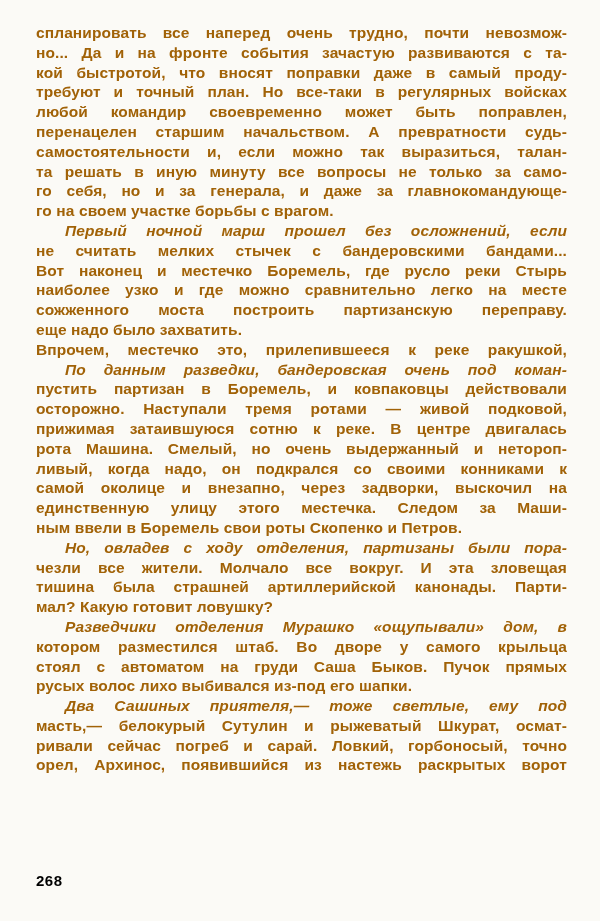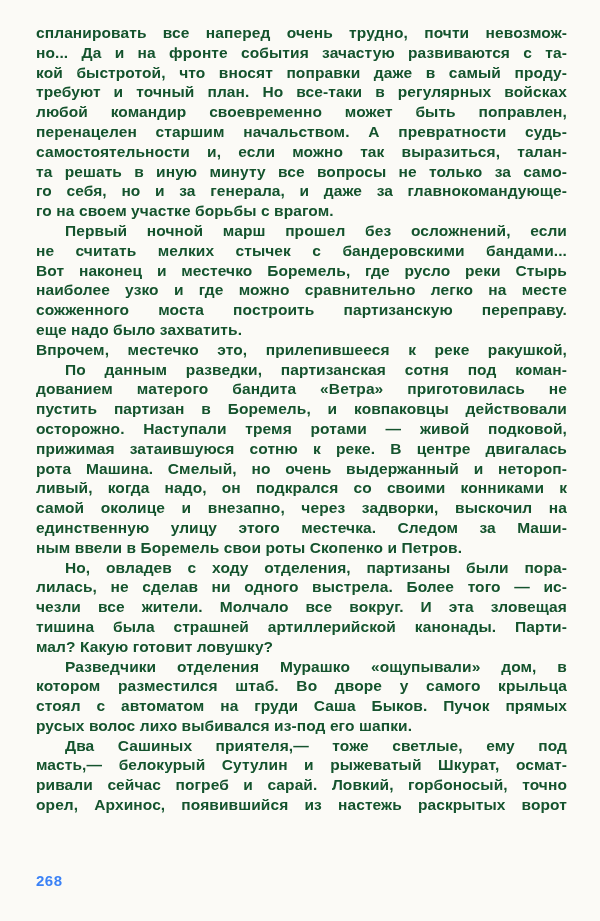--- a/index.html
+++ b/index.html
@@ -28,36 +28,37 @@
     padding: 0;
   }
   .line {
     font-size: 15.5px;
     line-height: 19.8px;
     font-weight: 700;
     letter-spacing: 0.1px;
     text-align: justify;
     text-align-last: justify;
     white-space: normal;
-    color: #14532d;
+    color: #a16207;
   }
   .line.para-last {
     text-align-last: left;
   }
   .line.para-first.indented {
     text-indent: 29px;
+    font-style: italic;
   }
   .page-number {
     position: absolute;
     left: 36px;
     top: 872px;
     font-size: 15px;
     font-weight: 700;
     letter-spacing: 0.5px;
-    color: #3b82f6;
+    color: #000000;
   }
 </style>
 </head>
 <body>
 
 <div class="book-page">
   <div class="text-block">
       <div class="paragraph">
         <div class="line para-first">спланировать все наперед очень трудно, почти невозмож-</div>
         <div class="line">но... Да и на фронте события зачастую развиваются с та-</div>
@@ -73,34 +74,32 @@
       <div class="paragraph">
         <div class="line para-first indented">Первый ночной марш прошел без осложнений, если</div>
         <div class="line indented">не считать мелких стычек с бандеровскими бандами...</div>
         <div class="line indented">Вот наконец и местечко Боремель, где русло реки Стырь</div>
         <div class="line indented">наиболее узко и где можно сравнительно легко на месте</div>
         <div class="line indented">сожженного моста построить партизанскую переправу.</div>
         <div class="line para-last indented">еще надо было захватить.</div>
         <div class="line indented">Впрочем, местечко это, прилепившееся к реке ракушкой,</div>
       </div>
       <div class="paragraph">
-        <div class="line para-first indented">По данным разведки, партизанская сотня под коман-</div>
-        <div class="line indented">дованием матерого бандита «Ветра» приготовилась не</div>
+        <div class="line para-first indented">По данным разведки, бандеровская очень под коман-</div>
         <div class="line indented">пустить партизан в Боремель, и ковпаковцы действовали</div>
         <div class="line indented">осторожно. Наступали тремя ротами — живой подковой,</div>
         <div class="line indented">прижимая затаившуюся сотню к реке. В центре двигалась</div>
         <div class="line indented">рота Машина. Смелый, но очень выдержанный и нетороп-</div>
         <div class="line indented">ливый, когда надо, он подкрался со своими конниками к</div>
         <div class="line indented">самой околице и внезапно, через задворки, выскочил на</div>
         <div class="line indented">единственную улицу этого местечка. Следом за Маши-</div>
         <div class="line para-last indented">ным ввели в Боремель свои роты Скопенко и Петров.</div>
       </div>
       <div class="paragraph">
         <div class="line para-first indented">Но, овладев с ходу отделения, партизаны были пора-</div>
-        <div class="line indented">лилась, не сделав ни одного выстрела. Более того — ис-</div>
         <div class="line indented">чезли все жители. Молчало все вокруг. И эта зловещая</div>
         <div class="line indented">тишина была страшней артиллерийской канонады. Парти-</div>
         <div class="line para-last indented">мал? Какую готовит ловушку?</div>
       </div>
       <div class="paragraph">
         <div class="line para-first indented">Разведчики отделения Мурашко «ощупывали» дом, в</div>
         <div class="line indented">котором разместился штаб. Во дворе у самого крыльца</div>
         <div class="line indented">стоял с автоматом на груди Саша Быков. Пучок прямых</div>
         <div class="line para-last indented">русых волос лихо выбивался из-под его шапки.</div>
       </div>

